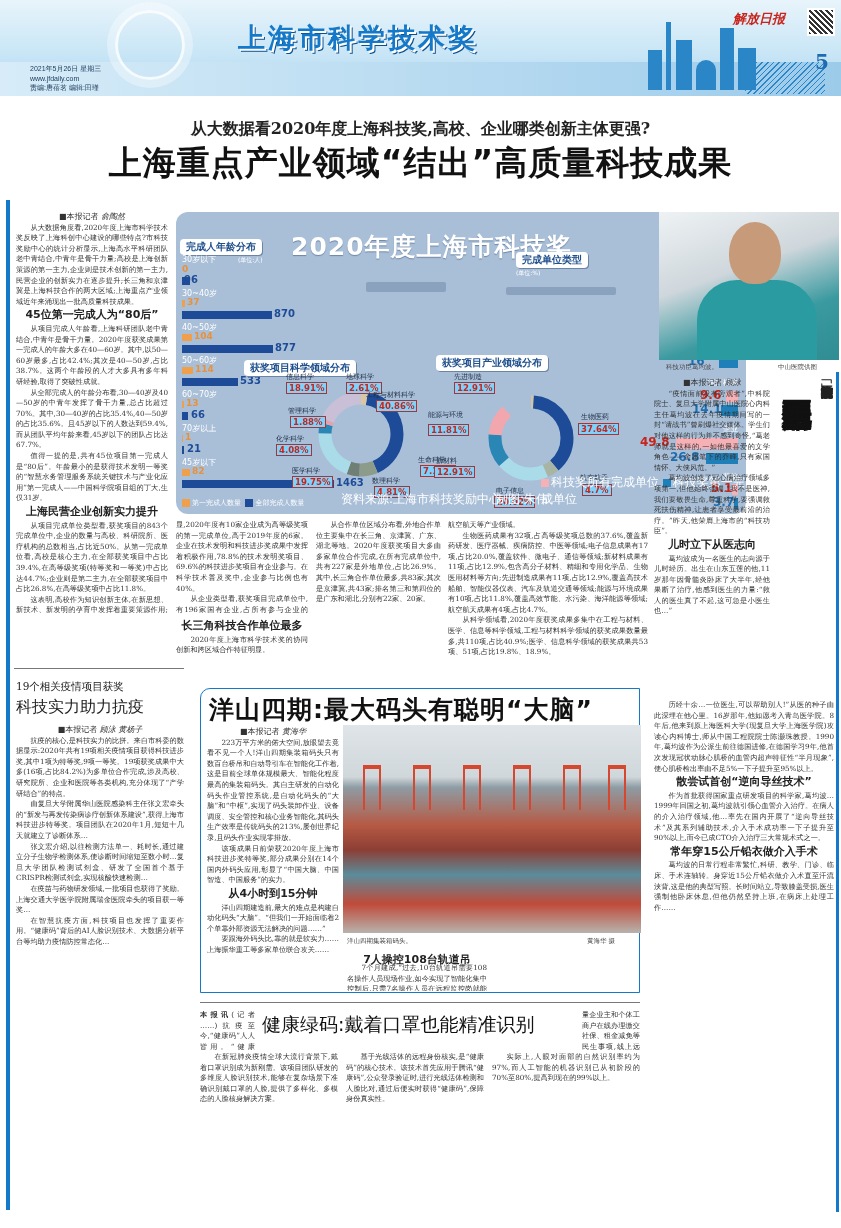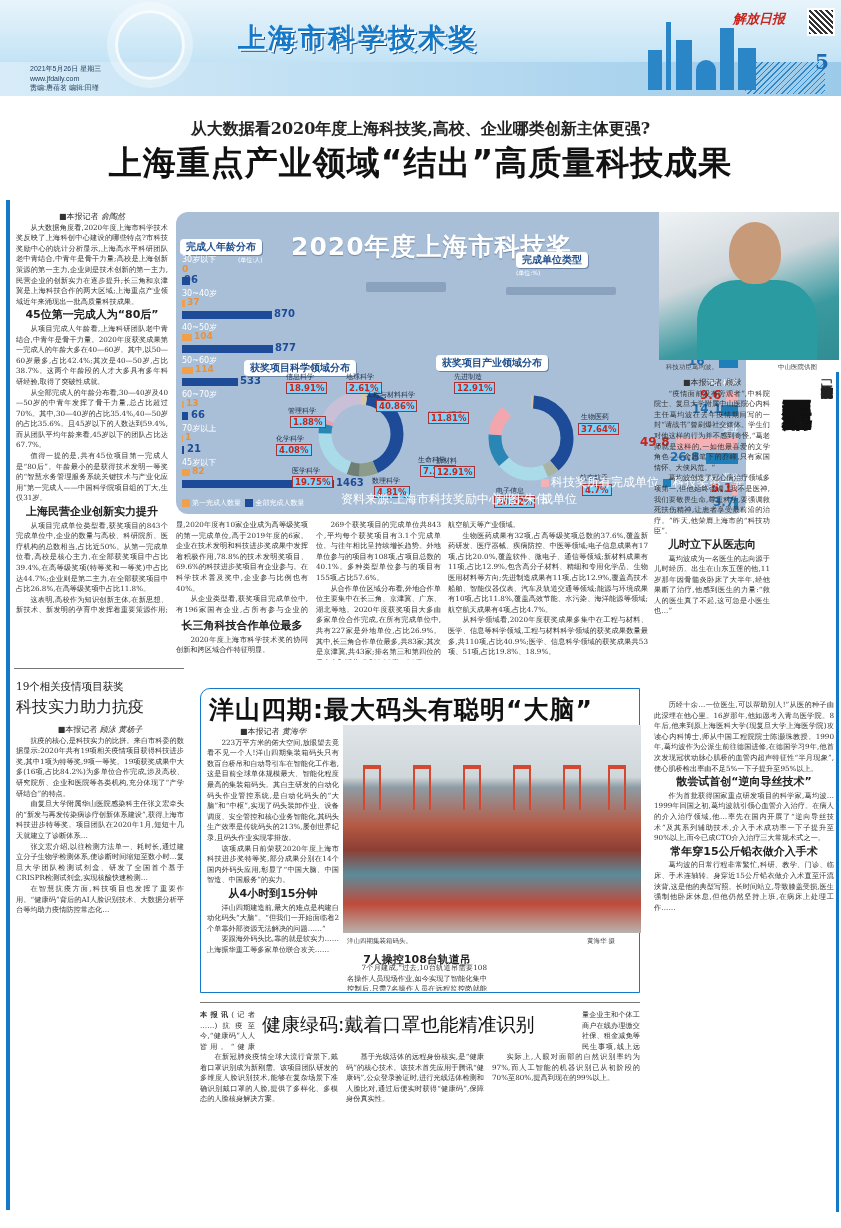--- a/index.html
+++ b/index.html
@@ -204,21 +204,21 @@
   <div class="pct" style="left:278px;top:170px">12.91%</div>
   <div class="lbl" style="left:405px;top:200px">生物医药</div>
   <div class="pct" style="left:402px;top:211px">37.64%</div>
   <div class="lbl" style="left:404px;top:261px">航空航天</div>
   <div class="pct" style="left:406px;top:272px">4.7%</div>
   <div class="lbl" style="left:320px;top:274px">电子信息</div>
   <div class="pct" style="left:318px;top:284px">20.02%</div>
   <div class="lbl" style="left:260px;top:244px">新材料</div>
   <div class="pct" style="left:258px;top:254px">12.91%</div>
   <div class="lbl" style="left:252px;top:198px">能源与环境</div>
-  <div class="pct" style="left:252px;top:200px">11.81%</div>
+  <div class="pct" style="left:252px;top:212px">11.81%</div>
 
   <div class="pill" style="left:340px;top:40px">完成单位类型</div>
   <div class="unit" style="left:340px;top:57px">(单位:%)</div>
   <div class="ut">
     <div class="k" style="top:70px">高校</div>
     <div class="b1" style="top:83px;width:31px"></div>
     <div class="v1" style="left:491px;top:80px">25.7</div>
     <div class="b2" style="top:97px;width:46px"></div>
     <div class="v2" style="left:486px;top:94px">39.4</div>
 
@@ -253,21 +253,20 @@
 
 <div class="abs col" style="left:176px;top:520px;width:132px;height:96px">
   <p style="text-indent:0">显,2020年度有10家企业成为高等级奖项的第一完成单位,高于2019年度的6家。企业在技术发明和科技进步奖成果中发挥着积极作用,78.8%的技术发明奖项目、69.6%的科技进步奖项目有企业参与。在科学技术普及奖中,企业参与比例也有40%。</p>
   <p>从企业类型看,获奖项目完成单位中,有196家国有企业,占所有参与企业的46.7%。民营企业共109家,占所有参与企业的26%。这显示出上海国企和民企都有较强的创新实力。2020年度高等级奖项中,民企作为第一完成单位的有5项,而在2019年度,这一数据为0,可见上海民企的创新实力逐步提升。</p>
 </div>
 <div class="abs col" style="left:176px;top:618px;width:132px;height:40px">
   <div class="subhead">长三角科技合作单位最多</div>
   <p>2020年度上海市科学技术奖的协同创新和跨区域合作特征明显。</p>
 </div>
 <div class="abs col" style="left:316px;top:520px;width:125px;height:140px">
-  <p>269个获奖项目的完成单位共843个,平均每个获奖项目有3.1个完成单位。与往年相比呈持续增长趋势。外地单位参与的项目有108项,占项目总数的40.1%。多种类型单位参与的项目有155项,占比57.6%。</p>
   <p>从合作单位区域分布看,外地合作单位主要集中在长三角、京津冀、广东、湖北等地。2020年度获奖项目大多由多家单位合作完成,在所有完成单位中,共有227家是外地单位,占比26.9%。其中,长三角合作单位最多,共83家;其次是京津冀,共43家;排名第三和第四位的是广东和湖北,分别有22家、20家。</p>
 
 </div>
 <div class="abs col" style="left:448px;top:520px;width:200px;height:140px">
   <p style="text-indent:0">航空航天等产业领域。</p>
   <p>生物医药成果有32项,占高等级奖项总数的37.6%,覆盖新药研发、医疗器械、疾病防控、中医等领域;电子信息成果有17项,占比20.0%,覆盖软件、微电子、通信等领域;新材料成果有11项,占比12.9%,包含高分子材料、精细和专用化学品、生物医用材料等方向;先进制造成果有11项,占比12.9%,覆盖高技术船舶、智能仪器仪表、汽车及轨道交通等领域;能源与环境成果有10项,占比11.8%,覆盖高效节能、水污染、海洋能源等领域;航空航天成果有4项,占比4.7%。</p>
   <p>从科学领域看,2020年度获奖成果多集中在工程与材料、医学、信息等科学领域,工程与材料科学领域的获奖成果数量最多,共110项,占比40.9%;医学、信息科学领域的获奖成果共53项、51项,占比19.8%、18.9%。</p>
 </div>
 
 <div class="abs photo">
@@ -295,20 +294,21 @@
 </div>
 
 <div class="abs rule" style="left:14px;top:668px;width:170px"></div>
 <div class="abs side-h" style="left:16px;top:680px">19个相关疫情项目获奖</div>
 <div class="abs side-h2" style="left:16px;top:697px">科技实力助力抗疫</div>
 <div class="abs col" style="left:16px;top:725px;width:168px;height:490px">
   <div class="byline"><span>■本报记者</span> <b>顾泳 黄杨子</b></div>
   <p>抗疫的核心,是科技实力的比拼。来自市科委的数据显示:2020年共有19项相关疫情项目获得科技进步奖,其中1项为特等奖,9项一等奖。19项获奖成果中大多(16项,占比84.2%)为多单位合作完成,涉及高校、研究院所、企业和医院等各类机构,充分体现了“产学研结合”的特点。</p>
   <p>由复旦大学附属华山医院感染科主任张文宏牵头的“新发与再发传染病诊疗创新体系建设”,获得上海市科技进步特等奖。项目团队在2020年1月,短短十几天就建立了诊断体系…</p>
   <p>张文宏介绍,以往检测方法单一、耗时长,通过建立分子生物学检测体系,使诊断时间缩短至数小时…复旦大学团队检测试剂盒、研发了全国首个基于CRISPR检测试剂盒,实现核酸快速检测…</p>
+  <p>在疫苗与药物研发领域,一批项目也获得了奖励。上海交通大学医学院附属瑞金医院牵头的项目获一等奖…</p>
   <p>在智慧抗疫方面,科技项目也发挥了重要作用。“健康码”背后的AI人脸识别技术、大数据分析平台等均助力疫情防控常态化…</p>
 </div>
 
 <div class="abs yang">
   <h2>洋山四期:最大码头有聪明“大脑”</h2>
   <div class="col" style="position:absolute;left:6px;top:38px;width:132px;height:262px">
     <div class="byline"><span>■本报记者</span> <b>黄海华</b></div>
     <p>223万平方米的偌大空间,放眼望去竟看不见一个人!洋山四期集装箱码头只有数百台桥吊和自动导引车在智能化工作着,这是目前全球单体规模最大、智能化程度最高的集装箱码头。其自主研发的自动化码头作业管控系统,是自动化码头的“大脑”和“中枢”,实现了码头装卸作业、设备调度、安全管控和核心业务智能化,其码头生产效率是传统码头的213%,屡创世界纪录,且码头作业实现零排放。</p>
     <p>该项成果日前荣获2020年度上海市科技进步奖特等奖,部分成果分别在14个国内外码头应用,彰显了“中国大脑、中国智造、中国服务”的实力。</p>
     <div class="subhead">从4小时到15分钟</div>

